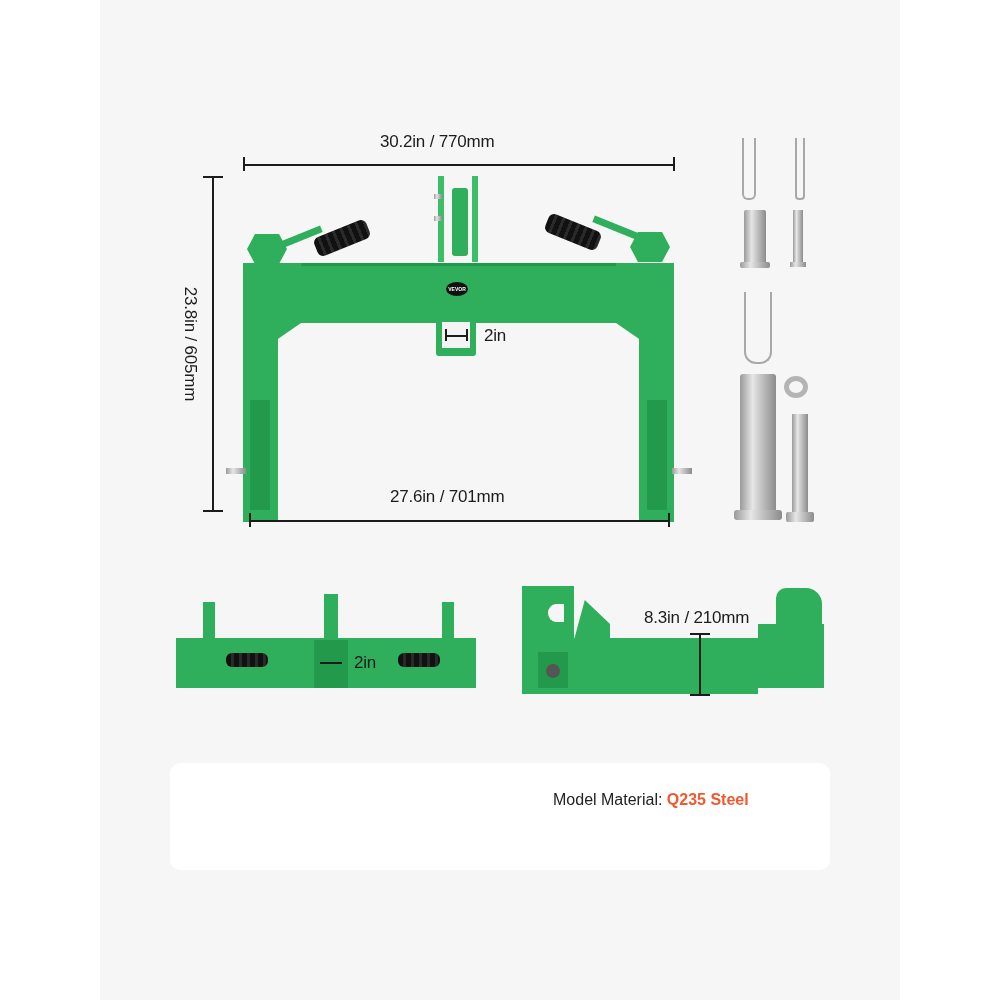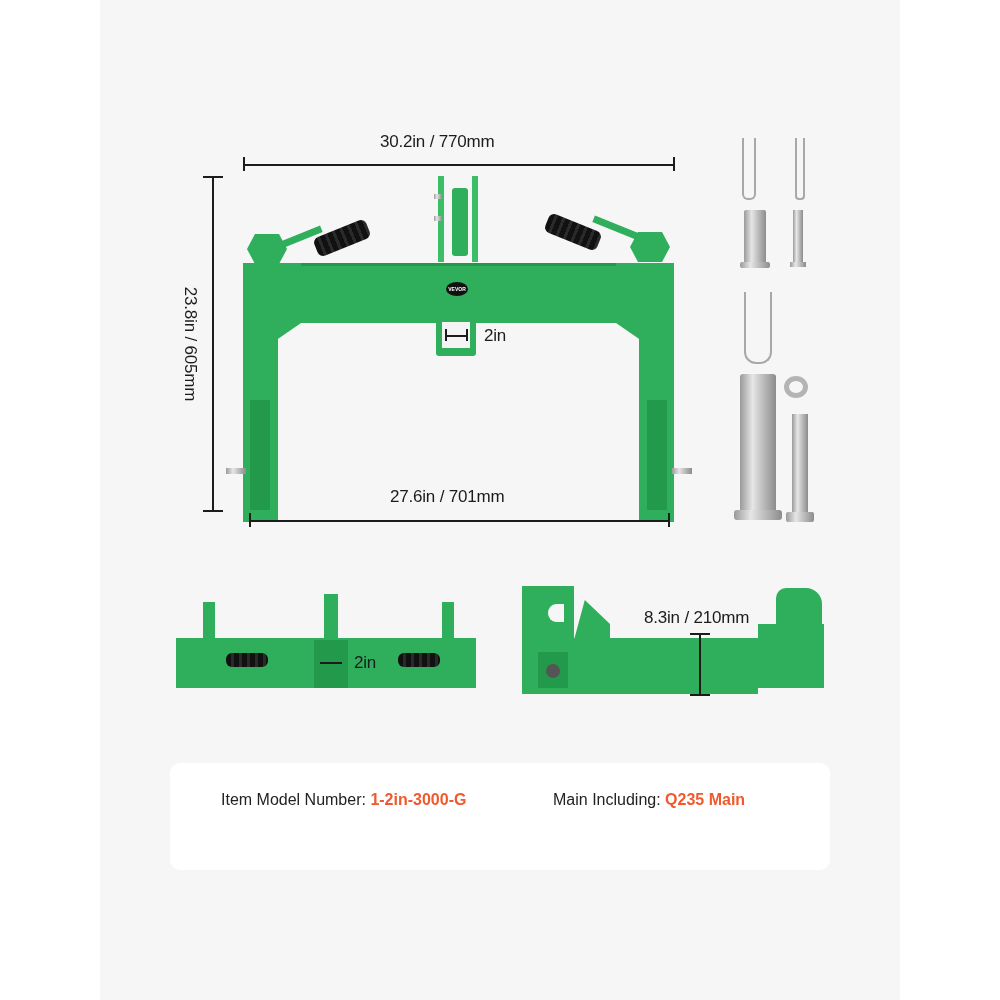--- a/index.html
+++ b/index.html
@@ -114,19 +114,16 @@
   <div class="abs" style="left:546px;top:664px;width:14px;height:14px;border-radius:50%;background:#555;"></div>
   <div class="abs g" style="left:758px;top:624px;width:66px;height:64px;"></div>
   <div class="abs g" style="left:776px;top:588px;width:46px;height:38px;border-radius:10px 16px 0 0;"></div>
   <div class="vline" style="left:699px;top:634px;height:62px;"></div>
   <div class="tick-h" style="left:690px;top:633px;width:20px;"></div>
   <div class="tick-h" style="left:690px;top:694px;width:20px;"></div>
   <div class="dim-label" style="left:644px;top:608px;background:rgba(246,246,246,0);">8.3in / 210mm</div>
 </div>
 
 <div class="card">
-  <div class="spec" style="left:51px;top:28px;">
-    <span>Item Model Number: </span><span class="v">1-2in-3000-G</span>
-  </div>
   <div class="spec" style="left:383px;top:28px;">
-    <span>Main Including: </span><span class="v">Q235 Main</span>
+    <span>Model Material: </span><span class="v">Q235 Steel</span>
   </div>
 </div>
 
 </body></html>

